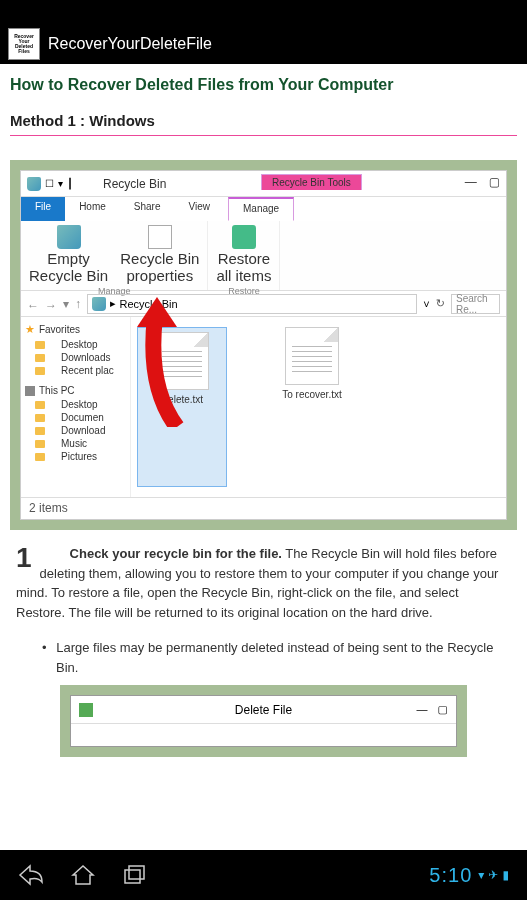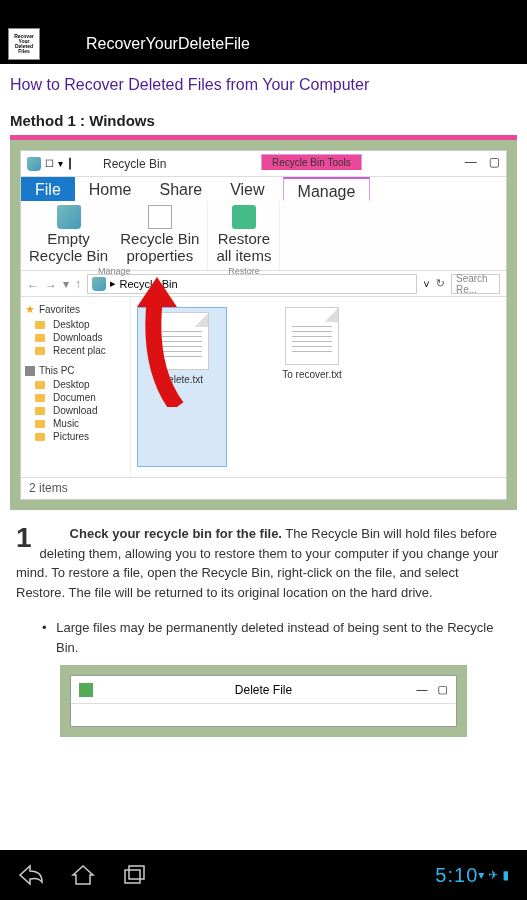--- a/index.html
+++ b/index.html
@@ -1,56 +1,56 @@
 <!DOCTYPE html>
 <html><head>
 <meta charset="utf-8">
 <style>
 * { margin: 0; padding: 0; box-sizing: border-box; font-family: Arial, sans-serif; }
 body { width: 527px; height: 900px; background: #000; overflow: hidden; position: relative; }
 .status-bar-top { height: 24px; background: #000; }
-.app-header { height: 40px; background: #000; display: flex; align-items: center; padding: 0 8px; gap: 38px; }
+.app-header { height: 40px; background: #000; display: flex; align-items: center; padding: 0 8px; }
 .app-icon { width: 32px; height: 32px; background: #fff; border: 1px solid #888; margin-right: 8px; display: flex; flex-direction: column; align-items: center; justify-content: center; font-size: 5px; line-height: 1; text-align: center; }
 .app-icon-text { color: #000; font-weight: bold; }
 .app-title { color: #fff; font-size: 16px; }
 .content { background: #fff; height: 786px; overflow: hidden; padding: 12px 10px; }
-.article-title { font-weight: normal; font-size: 16px; margin-bottom: 18px; color: #4c1d95; }
-.method-title { font-weight: bold; font-size: 15px; border-bottom: 5px solid #ec4899; padding-bottom: 6px; margin-bottom: 0; color: #222; }
+.article-title { font-weight: bold; font-size: 16px; margin-bottom: 18px; color: #14532d; }
+.method-title { font-weight: bold; font-size: 15px; border-bottom: 1px solid #ec4899; padding-bottom: 6px; margin-bottom: 24px; color: #222; }
 .screenshot-frame { background: #a6bd96; padding: 10px; }
 .win-window { background: #fff; border: 1px solid #ccc; }
 .win-titlebar { display: flex; align-items: center; height: 26px; background: #fff; border-bottom: 1px solid #ddd; position: relative; }
 .win-titlebar-left { display: flex; align-items: center; gap: 4px; padding-left: 6px; font-size: 10px; }
 .mini-icon { width: 14px; height: 14px; display: inline-block; }
 .recycle-icon { background: linear-gradient(135deg,#7bb,#49b); border-radius: 2px 2px 4px 4px; }
 .win-title-text { font-size: 12px; color: #333; margin-left: 30px; }
 .win-tools-tab { position: absolute; left: 240px; top: 3px; background: #ec4899; border: 1px solid #d89ae0; border-bottom: none; padding: 2px 10px; font-size: 10px; color: #333; }
 .win-controls { position: absolute; right: 6px; top: 4px; display: flex; gap: 12px; font-size: 12px; color: #333; }
 .win-ribbon-tabs { display: flex; height: 24px; }
-.rtab { padding: 4px 14px; font-size: 16px; color: #333; }
+.rtab { padding: 4px 14px; font-size: 10px; color: #333; }
 .rtab.file { background: #1979ca; color: #fff; }
 .rtab.manage { border: 1px solid #d89ae0; border-top: 2px solid #c85ed6; border-bottom: 1px solid #fff; margin-left: 4px; }
 .win-ribbon { display: flex; height: 70px; border-bottom: 1px solid #ddd; background: #fefefe; }
 .ribbon-group { border-right: 1px solid #eee; padding: 4px 8px; display: flex; flex-direction: column; }
 .ribbon-row { display: flex; gap: 12px; flex: 1; }
 .ribbon-btn { display: flex; flex-direction: column; align-items: center; font-size: 15px; color: #333; text-align: center; line-height: 1.1; justify-content: center; }
 .ribbon-btn.disabled { color: #aaa; }
 .ribbon-btn-icon { width: 24px; height: 24px; margin-bottom: 2px; }
 .ribbon-group-label { font-size: 9px; color: #888; text-align: center; margin-top: 2px; }
 .win-address { display: flex; align-items: center; height: 26px; border-bottom: 1px solid #ddd; padding: 0 6px; font-size: 11px; gap: 6px; }
 .nav-arrow { color: #888; font-size: 12px; }
 .address-box { flex: 1; border: 1px solid #ccc; height: 20px; display: flex; align-items: center; padding: 0 4px; gap: 4px; }
 .address-text { font-size: 11px; }
 .search-box { border: 1px solid #ccc; height: 20px; width: 49px; padding: 0 4px; font-size: 10px; color: #888; display: flex; align-items: center; }
 .refresh { font-size: 11px; color: #555; }
 .win-body { display: flex; height: 180px; position: relative; }
 .win-sidebar { width: 110px; border-right: 1px solid #eee; padding: 6px 4px; font-size: 10px; }
 .side-group { margin-bottom: 8px; }
 .side-header { display: flex; align-items: center; gap: 4px; font-size: 10px; color: #333; margin-bottom: 2px; }
 .star { color: #f5a623; font-size: 11px; }
-.side-item { display: flex; align-items: center; gap: 8px; padding: 1px 0 1px 10px; font-size: 10px; color: #333; }
+.side-item { display: flex; align-items: center; gap: 16px; padding: 1px 0 1px 10px; font-size: 10px; color: #333; }
 .folder-ico { width: 10px; height: 8px; background: #f5c04a; border-radius: 1px; display: inline-block; }
 .pc-ico { width: 10px; height: 10px; background: #888; display: inline-block; }
 .win-files { flex: 1; display: flex; padding: 10px 6px; gap: 40px; position: relative; }
 .file-item { display: flex; flex-direction: column; align-items: center; width: 90px; }
 .file-item.selected { border: 1px solid #7bb6ee; background: #d6e8f8; padding: 4px; }
 .file-icon { width: 54px; height: 58px; background: #fff; border: 1px solid #ccc; position: relative; margin-bottom: 4px; }
 .file-icon::before { content: ""; position: absolute; top: 0; right: 0; width: 14px; height: 14px; background: linear-gradient(135deg,#fff 50%,#ddd 50%); }
 .file-lines { position: absolute; top: 18px; left: 6px; right: 6px; height: 30px; background: repeating-linear-gradient(#bbb,#bbb 1px,transparent 1px,transparent 5px); }
 .file-label { font-size: 10px; color: #333; text-align: center; }
 .red-arrow { position: absolute; left: 106px; top: -20px; width: 60px; height: 130px; z-index: 10; }
@@ -61,21 +61,21 @@
 .bullet { margin: 8px 0 8px 46px; font-size: 13px; line-height: 1.5; color: #333; }
 .bullet::before { content: "• "; margin-left: -14px; margin-right: 6px; }
 .screenshot2 { margin: 0 50px; background: #a6bd96; padding: 10px; }
 .win2 { background: #fff; border: 1px solid #999; height: 52px; }
 .win2-title { height: 28px; display: flex; align-items: center; justify-content: center; font-size: 12px; position: relative; border-bottom: 1px solid #ddd; }
 .win2-icon { position: absolute; left: 8px; width: 14px; height: 14px; background: #5a5; }
 .win2-controls { position: absolute; right: 8px; display: flex; gap: 10px; font-size: 11px; }
 .nav-bar { height: 50px; background: #000; display: flex; align-items: center; justify-content: space-between; padding: 0 18px; position: absolute; bottom: 0; width: 100%; }
 .nav-left { display: flex; gap: 26px; align-items: center; }
 .nav-btn { color: #ccc; }
-.nav-right { display: flex; align-items: center; color: #2fb4e8; font-size: 20px; font-weight: 300; }
+.nav-right { display: flex; align-items: center; gap: 6px; color: #2fb4e8; font-size: 20px; font-weight: 300; }
 .clock-time { font-family: sans-serif; letter-spacing: 1px; }
 .status-icons { display: flex; gap: 4px; font-size: 12px; }
 </style>
 </head>
 <body>
 
 <div class="status-bar-top"></div>
 
 <div class="app-header">
   <div class="app-icon">

